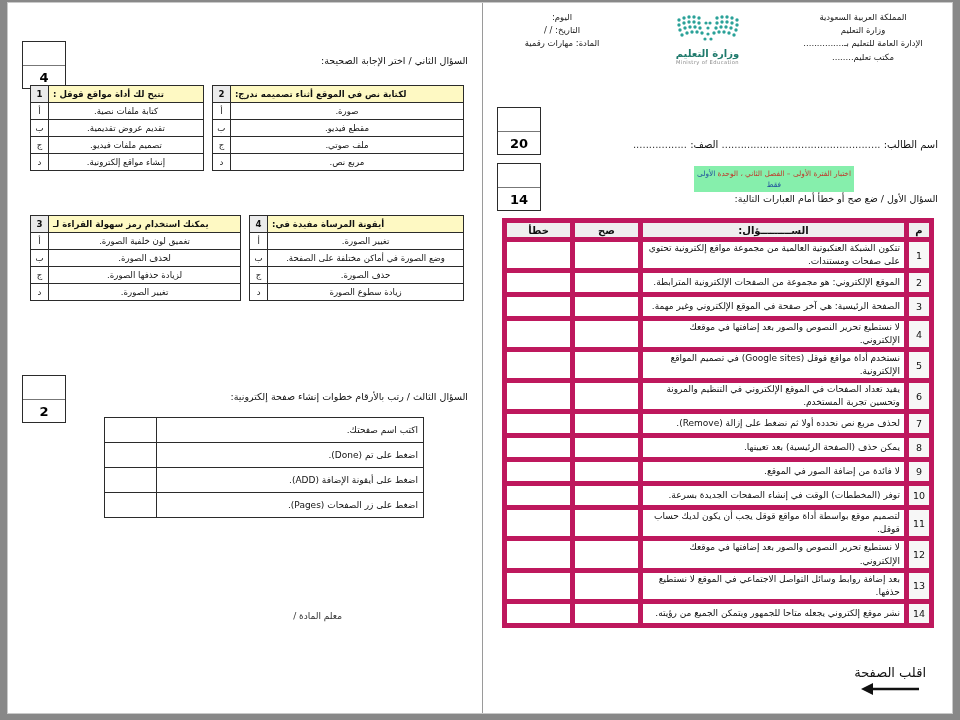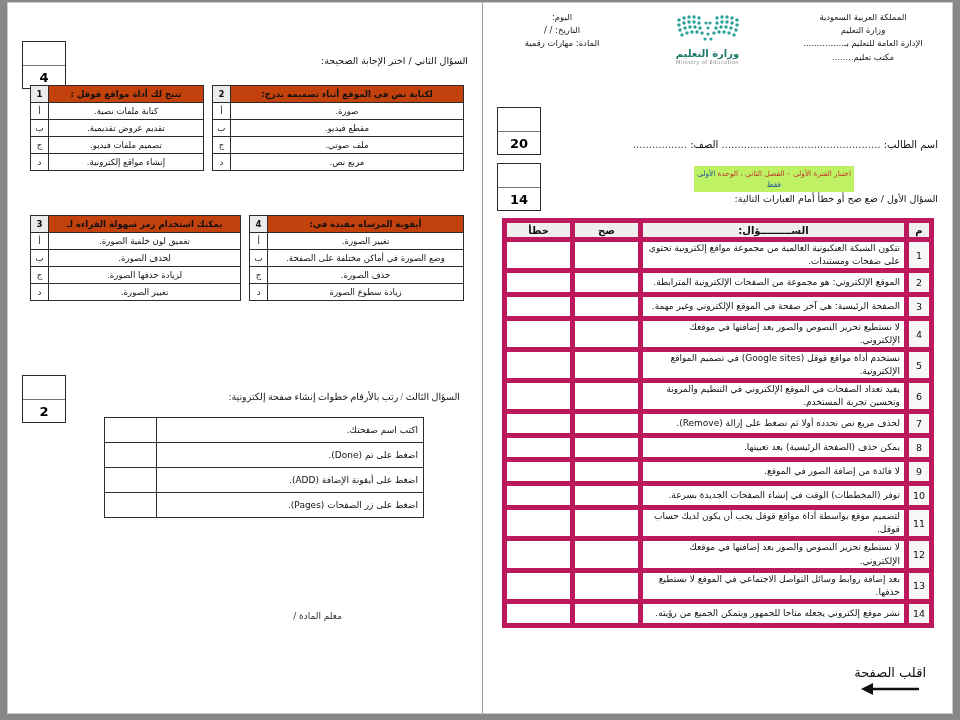--- a/index.html
+++ b/index.html
@@ -74,33 +74,33 @@
     font-family: "DejaVu Sans", "Liberation Sans", sans-serif;
   }
   #sb-total { top: 104px; left: 14px; }
   #sb-q1    { top: 160px; left: 14px; }
   #sb-q2    { top: 38px;  left: 14px; }
   #sb-q3    { top: 372px; left: 14px; }
 
   
   .note {
     position: absolute; top: 163px; right: 98px;
-    width: 160px; background: #bef264;
+    width: 160px; background: #86efac;
     text-align: center; padding: 2px 3px;
     font-size: 7.4px; line-height: 1.5; margin-left: 40px;
   }
   .note .c1 { color: #c0392b; }
   .note .c2 { color: #1f4e9c; }
 
   .qlabel {
     position: absolute; font-size: 9.5px; color: #111; text-align: right;
   }
   #q1-label { top: 190px; right: 14px; }
   #q2-label { top: 52px;  right: 14px; }
-  #q3-label { top: 388px; right: 22px; font-family: Liberation Serif, serif; }
+  #q3-label { top: 388px; right: 14px; }
 
   
   table { border-collapse: collapse; }
   #tbl-q1 {
     position: absolute; top: 215px; right: 18px;
     width: 432px;
     font-size: 9px;
   }
   #tbl-q1 th, #tbl-q1 td {
     border: 5px solid #be185d;
@@ -123,21 +123,21 @@
   
   .mcq {
     position: absolute; right: 18px; width: 434px;
     font-size: 8.6px;
   }
   #mcq-a { top: 82px; }
   #mcq-b { top: 212px; }
   .mcq table { width: 100%; }
   .mcq td { border: 1px solid #2b2b2b; padding: 1.5px 4px; color:#111; height: 17px; }
   .mcq td.qnum  { width: 18px; text-align: center; background: #ebebeb; font-weight: bold; }
-  .mcq td.qtext { background: #c2410c; font-weight: bold; text-align: center; }
+  .mcq td.qtext { background: #fef9c3; font-weight: bold; text-align: left; }
   .mcq td.opt   { width: 17px; text-align: center; }
   .mcq td.otext { text-align: center; }
   .mcq td.gap   { width: 6px; border: none; background: transparent; }
 
   
   #tbl-q3 {
     position: absolute; top: 414px; right: 58px;
     width: 320px; font-size: 9px;
   }
   #tbl-q3 td { border: 1.6px solid #2b2b2b; color: #111; padding: 3px 5px; height: 25px; }

